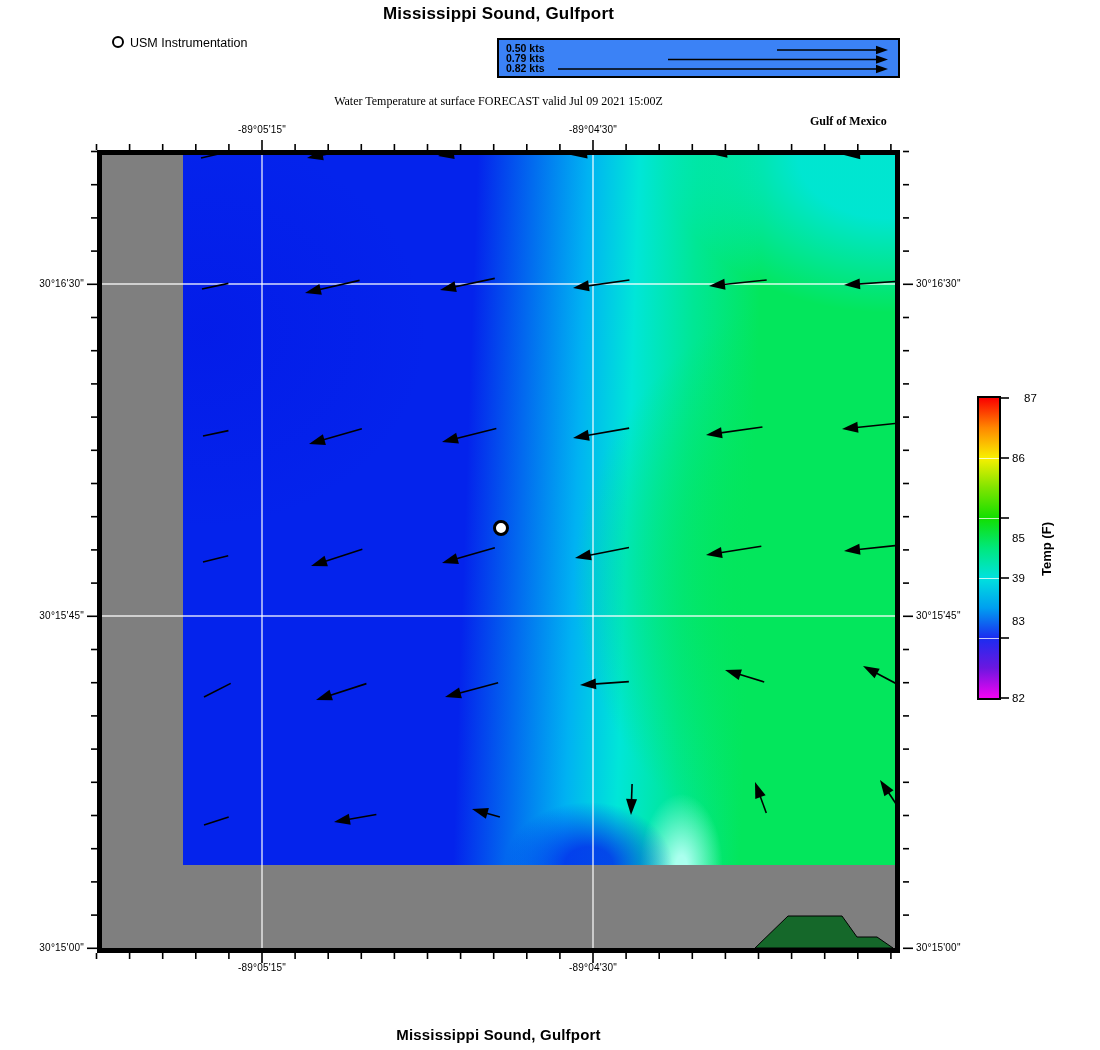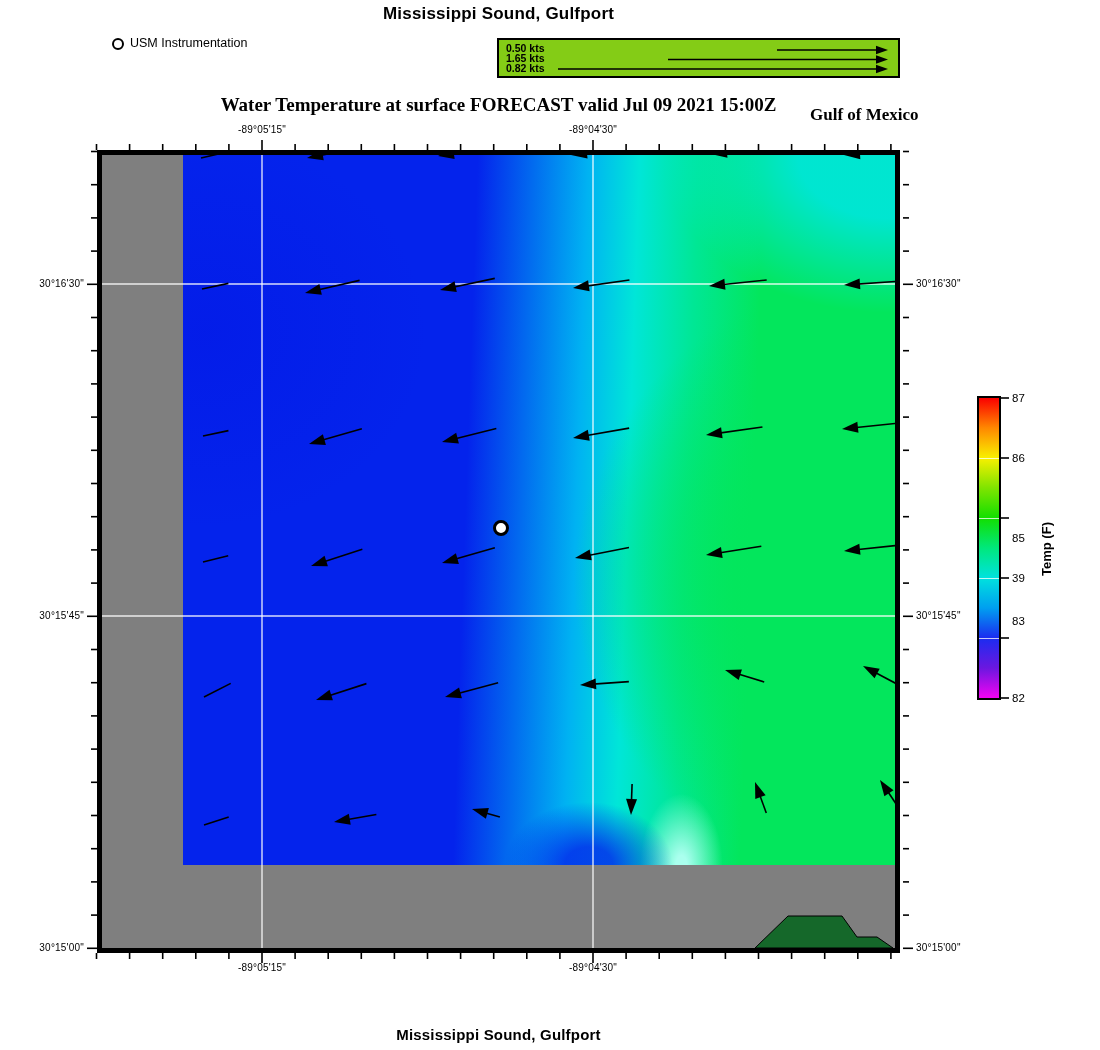--- a/index.html
+++ b/index.html
@@ -1,25 +1,25 @@
 <!DOCTYPE html>
 <html><head>
 <meta charset="utf-8">
 <style>
   html,body { margin:0; padding:0; background:#fff; }
   body { width:1100px; height:1050px; position:relative; font-family:"Liberation Sans",sans-serif; color:#000; overflow:hidden; }
   .abs { position:absolute; }
   .top-title { left:97px; top:4px; width:803px; text-align:center; font-size:17px; font-weight:bold; letter-spacing:.2px; }
-  .usm { left:112px; top:36px; display:flex; align-items:flex-end; gap:6px; font-size:12.5px; }
+  .usm { left:112px; top:36px; display:flex; align-items:flex-start; gap:6px; font-size:12.5px; }
   .usm-circle { width:8px; height:8px; border:2.6px solid #000; border-radius:50%; background:#fff; }
-  .vel-box { left:497px; top:38px; width:399px; height:36px; border:2px solid #000; background:#84cc16; }
+  .vel-box { left:497px; top:38px; width:399px; height:36px; border:2px solid #000; background:#3b82f6; }
   .vel-labels { position:absolute; left:7px; top:3px; font-size:10.5px; line-height:10.2px; font-weight:bold; font-family:"Liberation Sans",sans-serif; }
   .vel-svg { position:absolute; left:0; top:0; width:399px; height:36px; }
-  .subtitle { left:97px; top:94px; width:803px; text-align:center; font-family:"Liberation Serif",serif; font-weight:bold; font-size:19px; }
-  .region { left:810px; top:105px; font-family:"Liberation Serif",serif; font-weight:bold; font-size:17px; }
+  .subtitle { left:97px; top:94px; width:803px; text-align:center; font-family:"Liberation Serif",serif; font-weight:normal; font-size:12px; }
+  .region { left:810px; top:114px; font-family:"Liberation Serif",serif; font-weight:bold; font-size:12px; }
   .plot { left:97px; top:150px; width:793px; height:793px; border:5px solid #000; background:#7f7f7f; overflow:hidden; }
   .water { position:absolute; left:81px; top:0; width:712px; height:710px; }
   .overlay { position:absolute; left:0; top:0; width:793px; height:793px; }
   .ticks-svg { left:0; top:0; width:1100px; height:1050px; pointer-events:none; }
   .axis-label { position:absolute; font-size:10px; white-space:nowrap; letter-spacing:.2px; }
   .colorbar { left:977px; top:396px; width:20px; height:300px; border:2px solid #000; }
   .cb-sep { position:absolute; left:0; width:100%; height:1px; background:rgba(255,255,255,.75); }
   .cb-label { position:absolute; left:1012px; font-size:11.5px; transform:translateY(-50%); }
   .cb-title { left:1046px; top:549px; transform:translate(-50%,-50%) rotate(-90deg); font-size:13px; font-weight:bold; white-space:nowrap; }
   .bottom-title { left:97px; top:1026px; width:803px; text-align:center; font-size:15px; font-weight:bold; letter-spacing:.2px; }
@@ -32,21 +32,21 @@
   <div class="abs top-title">Mississippi Sound, Gulfport</div>
 
   <div class="abs usm">
     <span class="usm-circle"></span>
     <span>USM Instrumentation</span>
   </div>
 
   <div class="abs vel-box">
     <div class="vel-labels">
       <div>0.50 kts</div>
-      <div>1.65 kts</div>
+      <div>0.79 kts</div>
       <div>0.82 kts</div>
     </div>
     <svg class="vel-svg" id="vel-svg">
         <line x1="278" y1="10" x2="381.8" y2="10" stroke="#000" stroke-width="1.4"></line>
         <polygon points="389,10 377,14.2 377,5.8" fill="#000"></polygon>
         <line x1="169" y1="19.5" x2="381.8" y2="19.5" stroke="#000" stroke-width="1.4"></line>
         <polygon points="389,19.5 377,23.7 377,15.3" fill="#000"></polygon>
         <line x1="59" y1="29" x2="381.8" y2="29" stroke="#000" stroke-width="1.4"></line>
         <polygon points="389,29 377,33.2 377,24.8" fill="#000"></polygon>
       </svg>
@@ -254,21 +254,21 @@
       <div class="axis-label" style="left: 916px; top: 942px; width: 70px; text-align: left;">30°15'00"</div>
     </div>
 
   <div class="abs colorbar" id="colorbar" style="background: linear-gradient(rgb(250, 0, 0) 0%, rgb(255, 136, 0) 10%, rgb(248, 240, 0) 20%, rgb(127, 228, 0) 30%, rgb(18, 223, 0) 40%, rgb(0, 232, 124) 50%, rgb(0, 226, 222) 60%, rgb(0, 159, 240) 70%, rgb(27, 44, 240) 80%, rgb(107, 23, 224) 90%, rgb(242, 3, 242) 100%);">
       <div class="cb-sep" style="top: 20%;"></div>
       <div class="cb-sep" style="top: 40%;"></div>
       <div class="cb-sep" style="top: 60%;"></div>
       <div class="cb-sep" style="top: 80%;"></div>
     </div>
   <div id="cb-extras">
-      <div class="abs cb-label" style="top: 398px;">87</div>
+      <div class="abs cb-label" style="top: 398px; margin-left: 12px;">87</div>
       <div class="abs cb-label" style="top: 458px;">86</div>
       <div class="abs cb-label" style="top: 518px; margin-top: 20px;">85</div>
       <div class="abs cb-label" style="top: 578px;">39</div>
       <div class="abs cb-label" style="top: 621px;">83</div>
       <div class="abs cb-label" style="top: 698px; text-align: right;">82</div>
     </div>
   <div class="abs cb-title">Temp (F)</div>
 
   <div class="abs bottom-title">Mississippi Sound, Gulfport</div>
 

